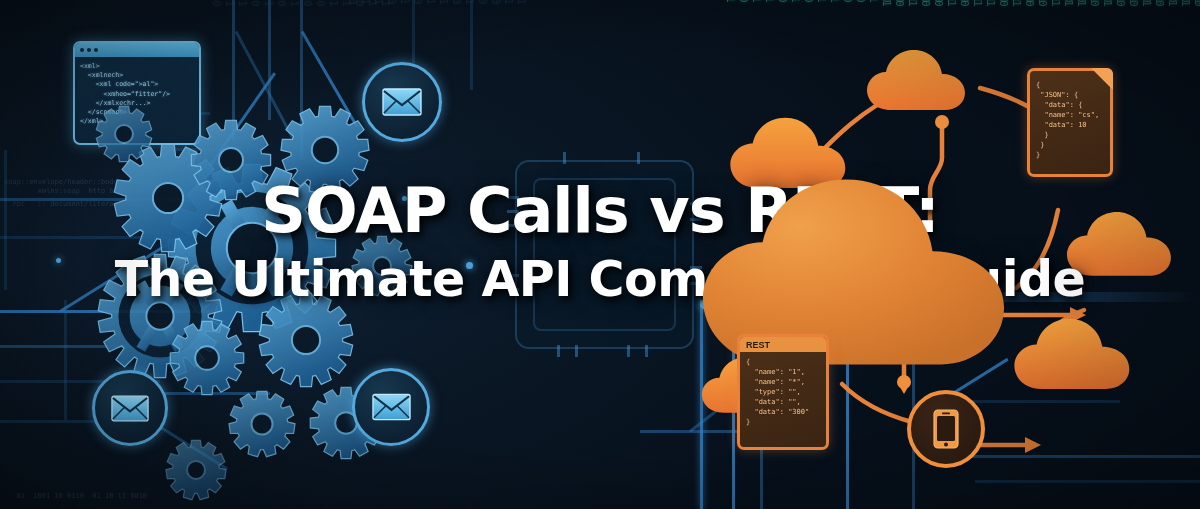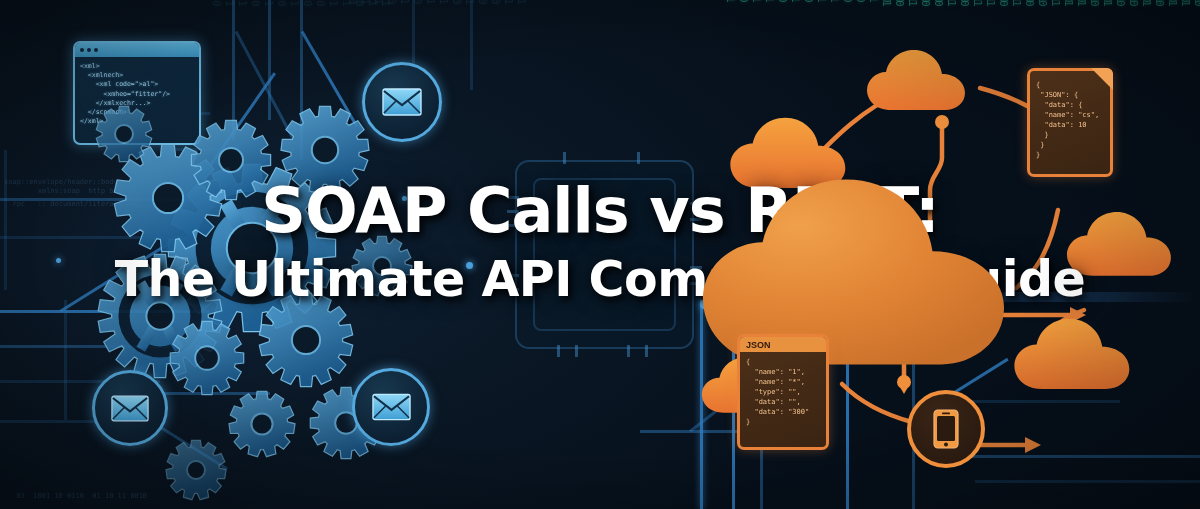--- a/index.html
+++ b/index.html
@@ -721,21 +721,21 @@
  "JSON": {
   "data": {
   "name": "cs",
   "data": 10
   }
  }
 }</div>
   </div>
 
   <div class="json-card" style="left:737px;top:334px;width:86px;height:110px;z-index:4;">
-    <div class="json-tab">JSON</div>
+    <div class="json-tab">REST</div>
     <div class="json-code" style="padding-top:20px">{
   "name": "1",
   "name": "*",
   "type": "",
   "data": "",
   "data": "300"
 }</div>
   </div>
 
   <div class="headline">

